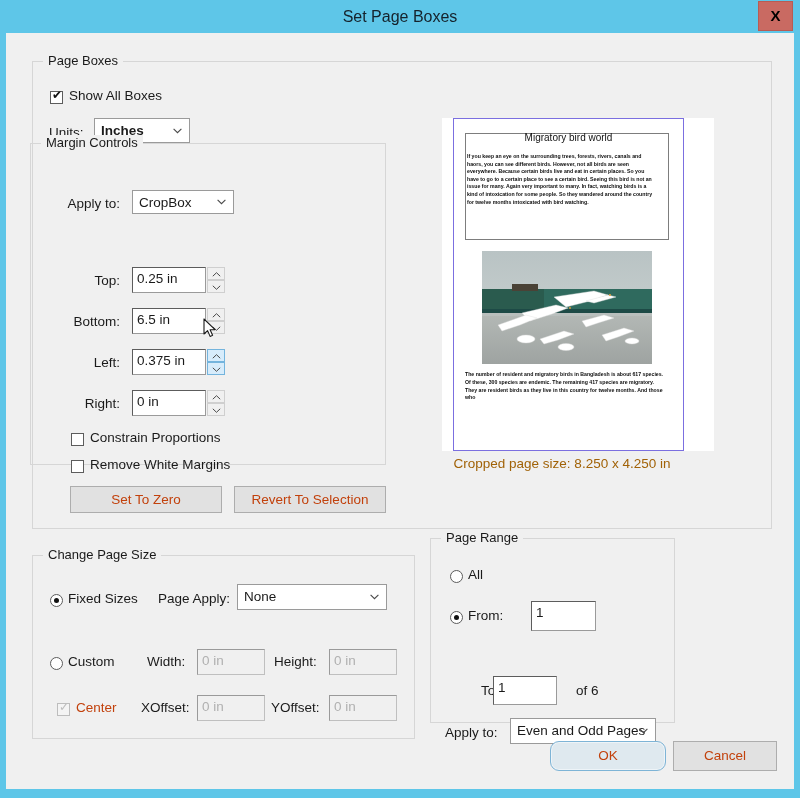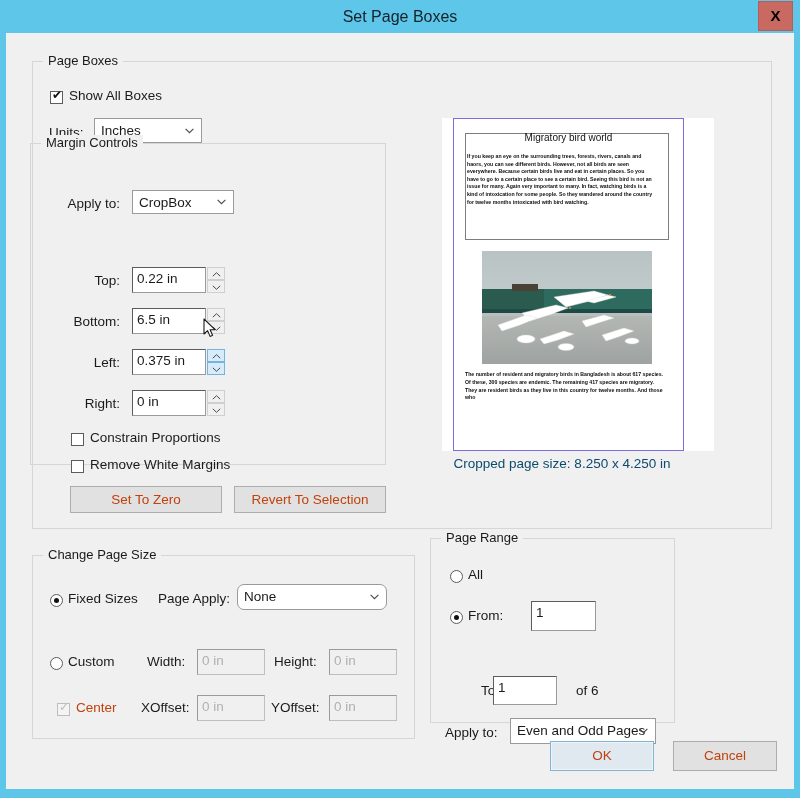--- a/index.html
+++ b/index.html
@@ -307,21 +307,21 @@
     font-weight: bold;
     font-family: "Liberation Sans", sans-serif;
   }
   .preview-caption {
     position: absolute;
     left: 406px;
     top: 423px;
     width: 300px;
     text-align: center;
     font-size: 13.5px;
-    color: #0c4a6e;
+    color: #a16207;
   }
 
   
   .cursor {
     position: absolute;
     pointer-events: none;
     z-index: 50;
   }
 </style>
 </head>
@@ -339,21 +339,21 @@
     <div class="group" id="group-page-boxes">
       <span class="group-title">Page Boxes</span>
     </div>
 
     <div class="checkbox" style="left:44px; top:58px;">
       <span class="tick">✔</span>
     </div>
     <div class="label" style="left:63px; top:55px;">Show All Boxes</div>
 
     <div class="label" style="left:43px; top:92px;">Units:</div>
-    <div class="combobox" style="left:88px; top:85px; width:108px; height:25px;">
+    <div class="combobox" style="left:88px; top:85px; width:96px; height:25px;font-weight:bold;">
       <span>Inches</span>
       <span class="chevron">
         <svg width="9" height="6" viewBox="0 0 9 6">
             <path d="M0.6 0.8 L4.5 4.7 L8.4 0.8" fill="none" stroke="#4a4a4a" stroke-width="1.1"></path>
           </svg>
       </span>
     </div>
 
     <div class="group" id="group-margin-controls">
       <span class="group-title">Margin Controls</span>
@@ -363,21 +363,21 @@
     <div class="combobox" style="left:126px; top:157px; width:102px; height:24px;">
       <span>CropBox</span>
       <span class="chevron">
         <svg width="9" height="6" viewBox="0 0 9 6">
             <path d="M0.6 0.8 L4.5 4.7 L8.4 0.8" fill="none" stroke="#4a4a4a" stroke-width="1.1"></path>
           </svg>
       </span>
     </div>
 
     <div class="label right" style="left:30px; top:240px; width:84px;">Top:</div>
-    <div class="textbox" style="left:126px; top:234px; width:74px; height:26px;">0.22 in</div>
+    <div class="textbox" style="left:126px; top:234px; width:74px; height:26px;">0.25 in</div>
     <div class="spinner" style="left:201px; top:234px;">
       <div class="spin-btn up">
         <svg width="9" height="5" viewBox="0 0 9 5">
             <path d="M0.8 4.2 L4.5 0.7 L8.2 4.2" fill="none" stroke="#4a4a4a" stroke-width="1"></path>
           </svg>
       </div>
       <div class="spin-btn down">
         <svg width="9" height="5" viewBox="0 0 9 5">
             <path d="M0.8 0.8 L4.5 4.3 L8.2 0.8" fill="none" stroke="#4a4a4a" stroke-width="1"></path>
           </svg>
@@ -490,21 +490,21 @@
     <div class="group" id="group-change-page-size">
       <span class="group-title">Change Page Size</span>
     </div>
 
     <div class="radio" style="left:44px; top:561px;">
       <span class="dot"></span>
     </div>
     <div class="label" style="left:62px; top:558px;">Fixed Sizes</div>
 
     <div class="label" style="left:152px; top:558px;">Page Apply:</div>
-    <div class="combobox" style="left:231px; top:551px; width:150px; height:26px;border-radius:7px;">
+    <div class="combobox" style="left:231px; top:551px; width:150px; height:26px;">
       <span>None</span>
       <span class="chevron">
         <svg width="9" height="6" viewBox="0 0 9 6">
             <path d="M0.6 0.8 L4.5 4.7 L8.4 0.8" fill="none" stroke="#4a4a4a" stroke-width="1.1"></path>
           </svg>
       </span>
     </div>
 
     <div class="radio" style="left:44px; top:624px;"></div>
     <div class="label" style="left:62px; top:621px;">Custom</div>
@@ -546,21 +546,21 @@
     <div class="label" style="left:439px; top:692px;">Apply to:</div>
     <div class="combobox" style="left:504px; top:685px; width:146px; height:26px;">
       <span>Even and Odd Pages</span>
       <span class="chevron">
         <svg width="9" height="6" viewBox="0 0 9 6">
             <path d="M0.6 0.8 L4.5 4.7 L8.4 0.8" fill="none" stroke="#4a4a4a" stroke-width="1.1"></path>
           </svg>
       </span>
     </div>
 
-    <div class="button default" style="left:544px; top:708px; width:104px; height:30px;">OK</div>
+    <div class="button default" style="left:544px; top:708px; width:116px; height:30px;border-radius:9px;">OK</div>
     <div class="button" style="left:667px; top:708px; width:104px; height:30px;">Cancel</div>
 
   </div>
 
   <div class="cursor" style="left:203px; top:318px;">
     <svg width="15" height="22" viewBox="0 0 15 22">
       <path d="M1 1 L1 16 L4.6 12.6 L7.1 18.4 L9.6 17.3 L7.1 11.7 L12 11.6 Z" fill="#ffffff" stroke="#1a1a1a" stroke-width="1.1" stroke-linejoin="round"></path>
     </svg>
   </div>
 

